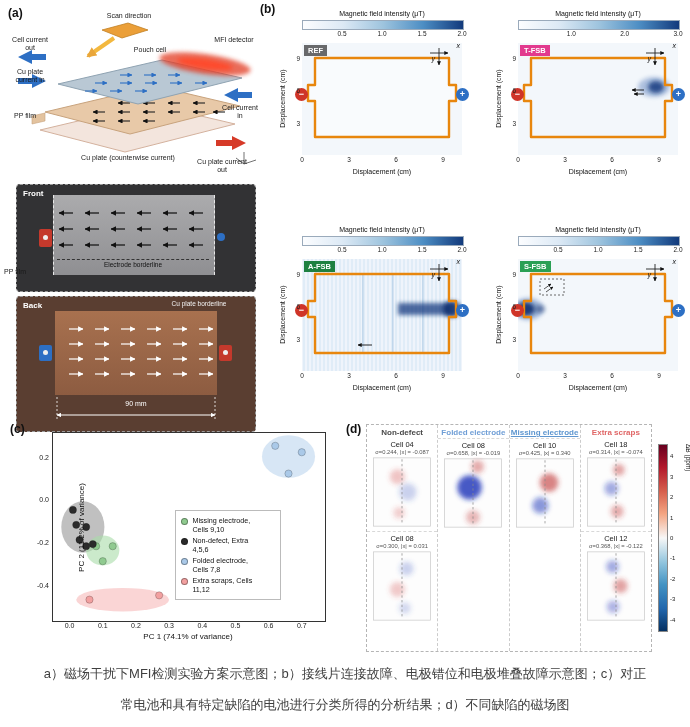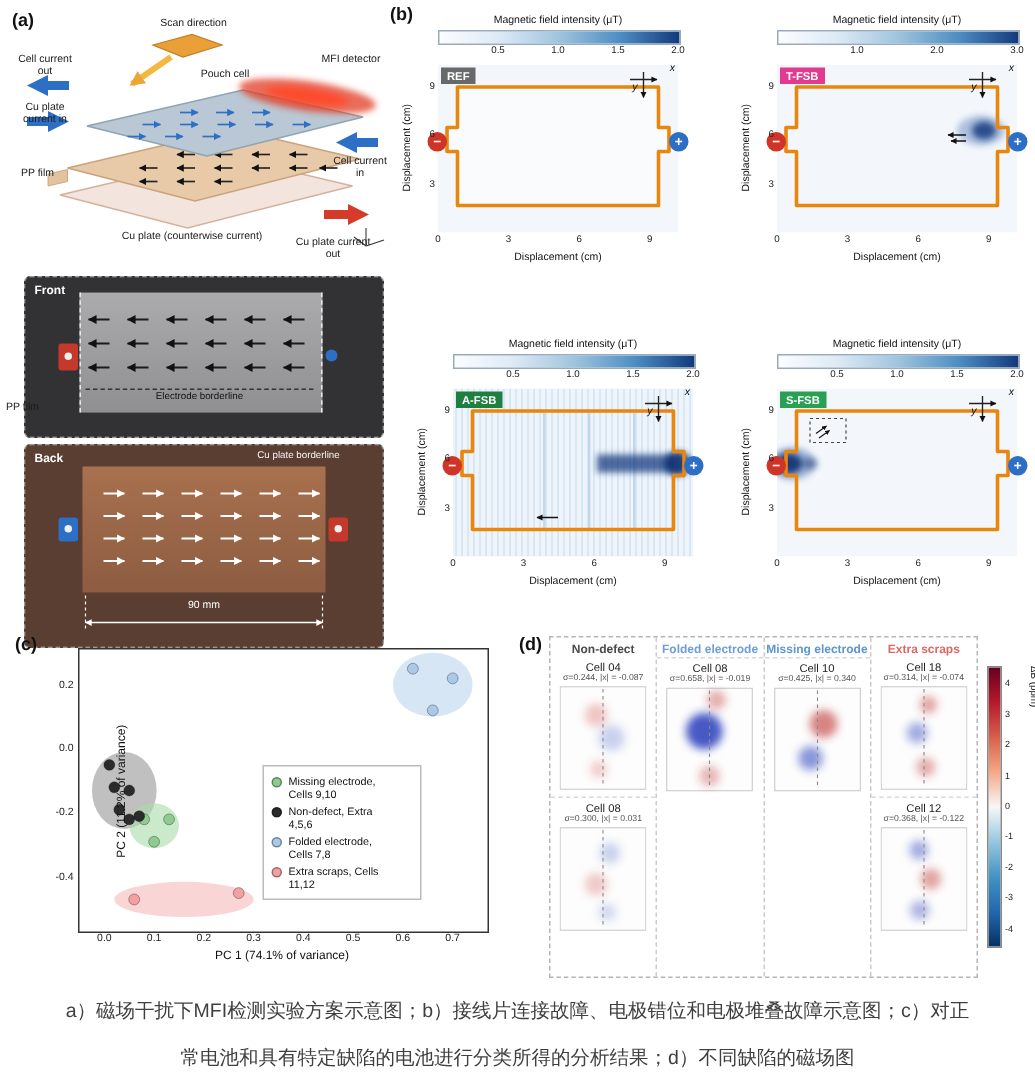--- a/index.html
+++ b/index.html
@@ -257,21 +257,21 @@
         <span class="dot" style="left:4px;top:5px;width:5px;height:5px"></span>
       </div>
     <div class="tab" style="left:202px;top:48px;width:13px;height:16px;background:#c4392c">
         <span class="dot" style="left:4px;top:5px;width:5px;height:5px"></span>
       </div>
   </div>
   <div class="alabel ppfilm-side">PP film</div>
 
   <span class="plabel" style="left:260px;top:2px">(b)</span>
 
-  <div class="b-sub" style="left:262px;top:10px">
+  <div class="b-sub" style="left:272px;top:10px">
     <div class="cbar-title">Magnetic field intensity (μT)</div>
     <div class="cbar"></div>
     <div class="cbar-ticks">
         <span style="left: 25%;">0.5</span>
         <span style="left: 50%;">1.0</span>
         <span style="left: 75%;">1.5</span>
         <span style="left: 100%;">2.0</span>
       </div>
     <div class="b-plot">
       <svg class="b-map" viewBox="0 0 160 112" preserveAspectRatio="none">
@@ -526,21 +526,21 @@
             <svg viewBox="0 0 62 74" class="d-map">
               <rect x="0.5" y="0.5" width="61" height="73" fill="#fdfdfd" stroke="#cccccc" stroke-width="0.8"></rect>
               <circle cx="27.28" cy="31.08" r="13.02" fill="#1b2fb8" fill-opacity="0.8" filter="url(#blobblur)"></circle>
               <circle cx="35.96" cy="8.879999999999999" r="6.82" fill="#c03030" fill-opacity="0.4" filter="url(#blobblur)"></circle>
               <circle cx="31" cy="62.9" r="7.4399999999999995" fill="#c03030" fill-opacity="0.35" filter="url(#blobblur)"></circle>
               <line x1="31" x2="31" y1="2" y2="72" stroke="#8a8a8a" stroke-dasharray="2.5,2.5" stroke-width="0.8"></line>
             </svg>
           </div>
         </div>
         <div class="d-col">
-          <div class="d-title" style="color: rgb(94, 150, 207);">Missing electrode</div>
+          <div class="d-title" style="color: rgb(94, 150, 207); text-decoration: underline;">Missing electrode</div>
           <div class="d-cell d-row2">
             <div class="d-name">Cell 10</div>
             <div class="d-stats">σ=0.425, |x| = 0.340</div>
             <svg viewBox="0 0 62 74" class="d-map">
               <rect x="0.5" y="0.5" width="61" height="73" fill="#fdfdfd" stroke="#cccccc" stroke-width="0.8"></rect>
               <circle cx="35.339999999999996" cy="25.9" r="9.92" fill="#c03030" fill-opacity="0.6" filter="url(#blobblur)"></circle>
               <circle cx="26.04" cy="50.32" r="8.680000000000001" fill="#1b2fb8" fill-opacity="0.5" filter="url(#blobblur)"></circle>
               <line x1="31" x2="31" y1="2" y2="72" stroke="#8a8a8a" stroke-dasharray="2.5,2.5" stroke-width="0.8"></line>
             </svg>
           </div>

